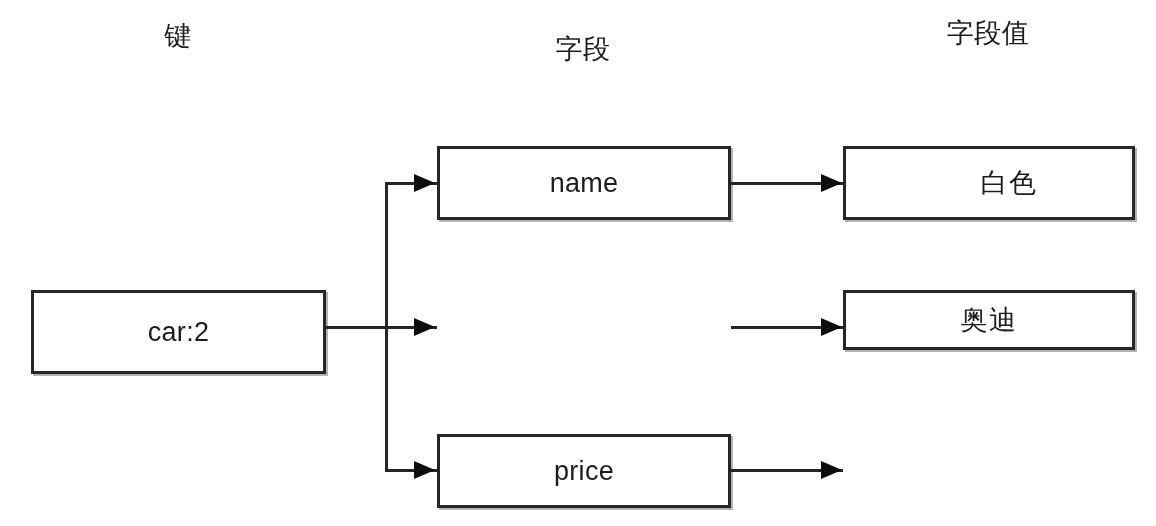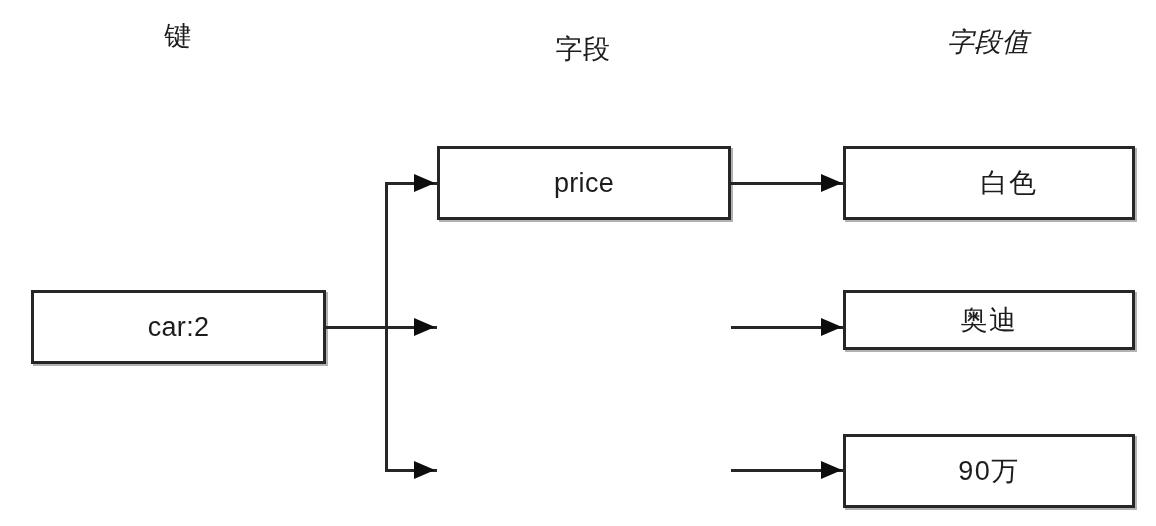--- a/index.html
+++ b/index.html
@@ -77,59 +77,59 @@
 </style>
 </head>
 <body>
 
 <div id="canvas">
 
   <div class="col-header" style="left:178px; top:23px;">键</div>
 
   <div class="col-header" style="left:583px; top:36px;">字段</div>
 
-  <div class="col-header" style="left:988px; top:29px;font-style:italic;">字段值</div>
+  <div class="col-header" style="left:988px; top:20px;">字段值</div>
 
-  <div class="node" style="left:31px; top:290px; width:295px; height:74px;">
+  <div class="node" style="left:31px; top:290px; width:295px; height:84px;">
     <span class="node-label">car:2</span>
   </div>
 
   <div class="edge-h" style="left:326px; top:326px; width:60px;"></div>
 
   <div class="edge-v" style="left:385px; top:182px; height:290px;"></div>
 
   <div class="edge-h" style="left:385px; top:182px; width:52px;"></div>
   <div class="arrow-head" style="left:414px; top:174px;"></div>
 
   <div class="edge-h" style="left:385px; top:326px; width:52px;"></div>
   <div class="arrow-head" style="left:414px; top:318px;"></div>
 
   <div class="edge-h" style="left:385px; top:469px; width:52px;"></div>
   <div class="arrow-head" style="left:414px; top:461px;"></div>
 
   <div class="node" style="left:437px; top:146px; width:294px; height:74px;">
-    <span class="node-label">price</span>
+    <span class="node-label">name</span>
   </div>
 
   <div class="edge-h" style="left:731px; top:182px; width:112px;"></div>
   <div class="arrow-head" style="left:821px; top:174px;"></div>
 
   <div class="node" style="left:843px; top:146px; width:292px; height:74px;padding-left:40px;">
     <span class="node-label cjk">白色</span>
   </div>
 
 
   <div class="edge-h" style="left:731px; top:326px; width:112px;"></div>
   <div class="arrow-head" style="left:821px; top:318px;"></div>
 
   <div class="node" style="left:843px; top:290px; width:292px; height:60px;">
     <span class="node-label cjk">奥迪</span>
   </div>
 
+  <div class="node" style="left:437px; top:434px; width:294px; height:74px;">
+    <span class="node-label">price</span>
+  </div>
 
   <div class="edge-h" style="left:731px; top:469px; width:112px;"></div>
   <div class="arrow-head" style="left:821px; top:461px;"></div>
 
-  <div class="node" style="left:843px; top:434px; width:292px; height:74px;">
-    <span class="node-label cjk">90万</span>
-  </div>
 
 </div>
 
 </body></html>

